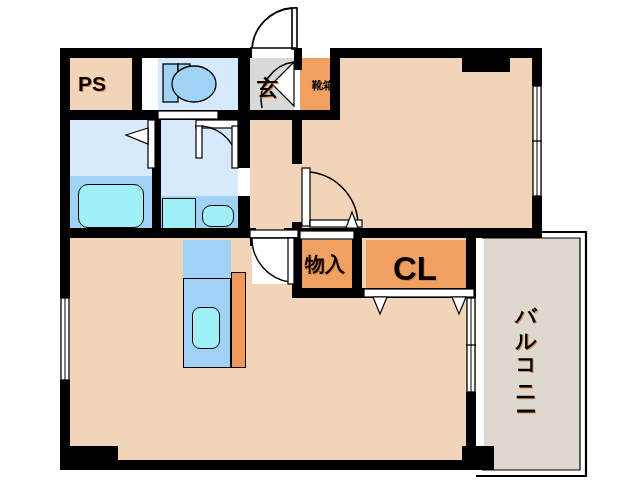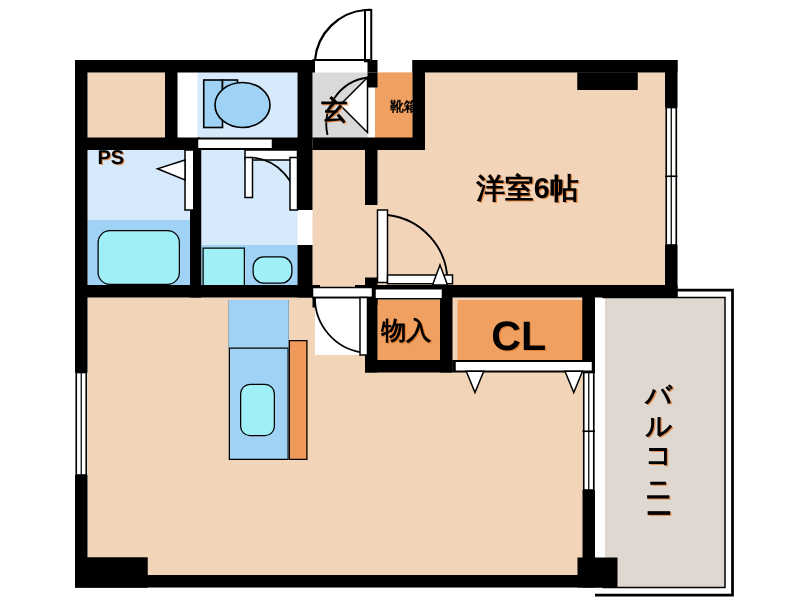--- a/index.html
+++ b/index.html
@@ -216,27 +216,26 @@
       <line x1="471" y1="298" x2="471" y2="392" stroke="#000" stroke-width="1"></line>
       <line x1="466" y1="345" x2="476" y2="345" stroke="#000" stroke-width="1.3"></line>
     </g>
 
     <g>
       <path d="M476 232 L586 232 L586 476 L476 476" fill="none" stroke="#000" stroke-width="2.2"></path>
       <path d="M482 238 L580 238 L580 470 L482 470" fill="none" stroke="#000" stroke-width="1.2"></path>
     </g>
   </svg>
 
-  <div class="label sh" style="left:78px; top:72px; font-size:16px; font-weight:700;margin-top:46px;">PS</div>
+  <div class="label sh" style="left:78px; top:72px; font-size:21px; font-weight:700;">PS</div>
 
   <div class="label sh" style="left:257px; top:74px; font-size:21px; font-weight:700;">玄</div>
 
   <div class="label" style="left:302px; top:78px; font-size:11px; font-weight:700;padding-left:10px;">靴箱</div>
 
-  <div class="label sh" style="left:381px; top:135px; font-size:23px; font-weight:700;">洋室6帖</div>
 
   <div class="label sh" style="left:305px; top:251px; font-size:20px; font-weight:700;">物入</div>
 
   <div class="label sh" style="left:393px; top:250px; font-size:33px; font-weight:700;">CL</div>
 
 
   <div class="vlabel" style="left:512px; top:292px; font-size:21px; font-weight:700;">バルコニー</div>
 
 </div>
 

